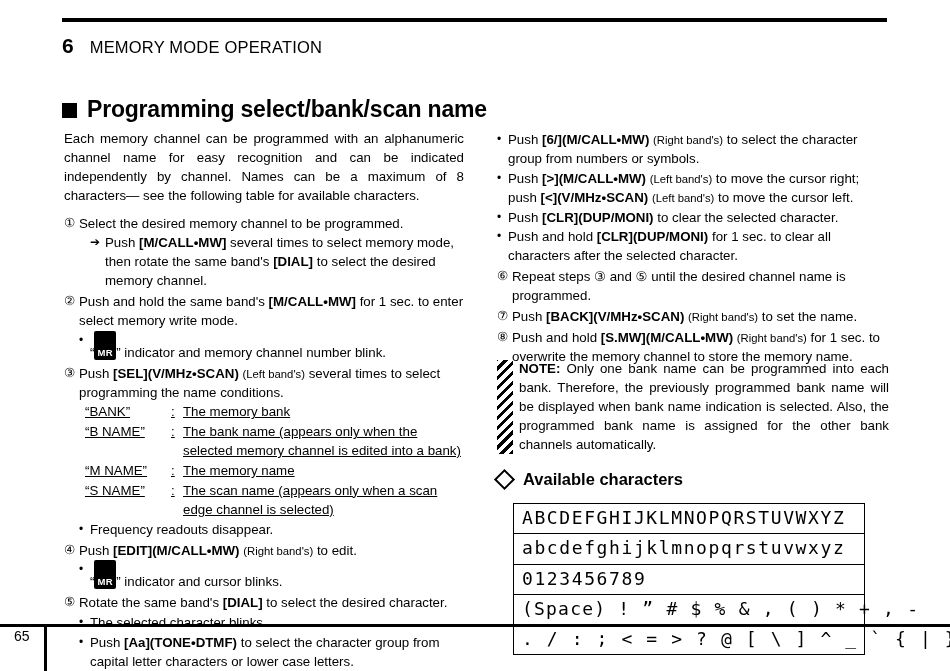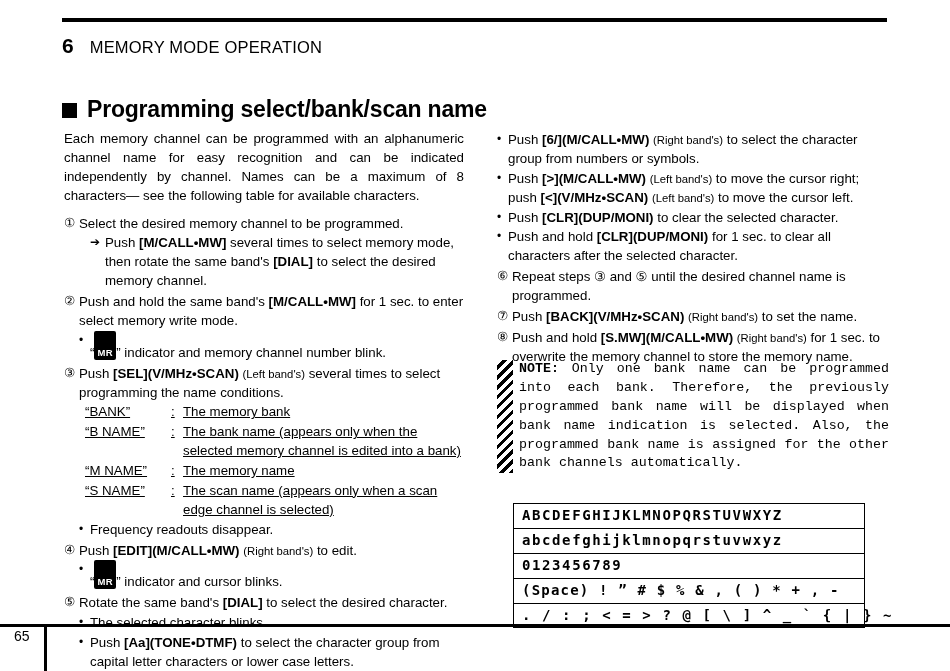--- a/index.html
+++ b/index.html
@@ -147,21 +147,20 @@
   .namecond .cl {
     flex: 0 0 auto;
     width: 12px;
   }
   .namecond .ds { flex: 1 1 auto; }
   .note-box {
     position: absolute;
     left: 497px;
     top: 360px;
     width: 392px;
-    font-family: Liberation Mono, monospace;
   }
   .note-hatch {
     position: absolute;
     left: 0; top: 0;
     width: 16px;
     height: 100%;
     background: repeating-linear-gradient(
       -45deg,
       #000 0px, #000 3px,
       #fff 3px, #fff 7px
@@ -197,25 +196,24 @@
     top: 503px;
     width: 352px;
     border: 1.5px solid #000;
     background: #fff;
     box-sizing: border-box;
   }
   .char-row {
     border-bottom: 1px solid #000;
     padding: 2px 6px 3px 8px;
     font-family: "DejaVu Sans Mono", monospace;
-    font-size: 14px;
+    font-size: 18px;
     letter-spacing: 1.6px;
     white-space: pre;
     line-height: 1.35;
-    font-weight: bold;
   }
   .char-row:last-child { border-bottom: none; }
   .char-row.paren {
     letter-spacing: 1.2px;
     font-family: "DejaVu Sans Mono", monospace;
   }
   .rule-bottom {
     position: absolute;
     left: 0px; top: 624px;
     width: 950px;
@@ -366,20 +364,24 @@
           <div class="step-body">Push and hold <b>[S.MW](M/CALL•MW)</b> <span class="small">(Right band's)</span> for 1 sec. to overwrite the memory channel to store the memory name.</div>
         </div>
       </div>
   </div>
 
   <div class="note-box">
     <div class="note-hatch"></div>
     <div class="note-text"><b>NOTE:</b><span> Only one bank name can be programmed into each bank. Therefore, the previously programmed bank name will be displayed when bank name indication is selected. Also, the programmed bank name is assigned for the other bank channels automatically.</span></div>
   </div>
 
+  <div class="avail-head">
+    <span class="diamond"></span>
+    <span>Available characters</span>
+  </div>
 
   <div class="char-table" id="char-table">
       <div class="char-row">ABCDEFGHIJKLMNOPQRSTUVWXYZ</div>
       <div class="char-row">abcdefghijklmnopqrstuvwxyz</div>
       <div class="char-row">0123456789</div>
       <div class="char-row paren">(Space) ! ” # $ % &amp; , ( ) * + , -</div>
       <div class="char-row">. / : ; &lt; = &gt; ? @ [ \ ] ^ _ ` { | } ~</div>
     </div>
 
   <div class="rule-bottom"></div>

